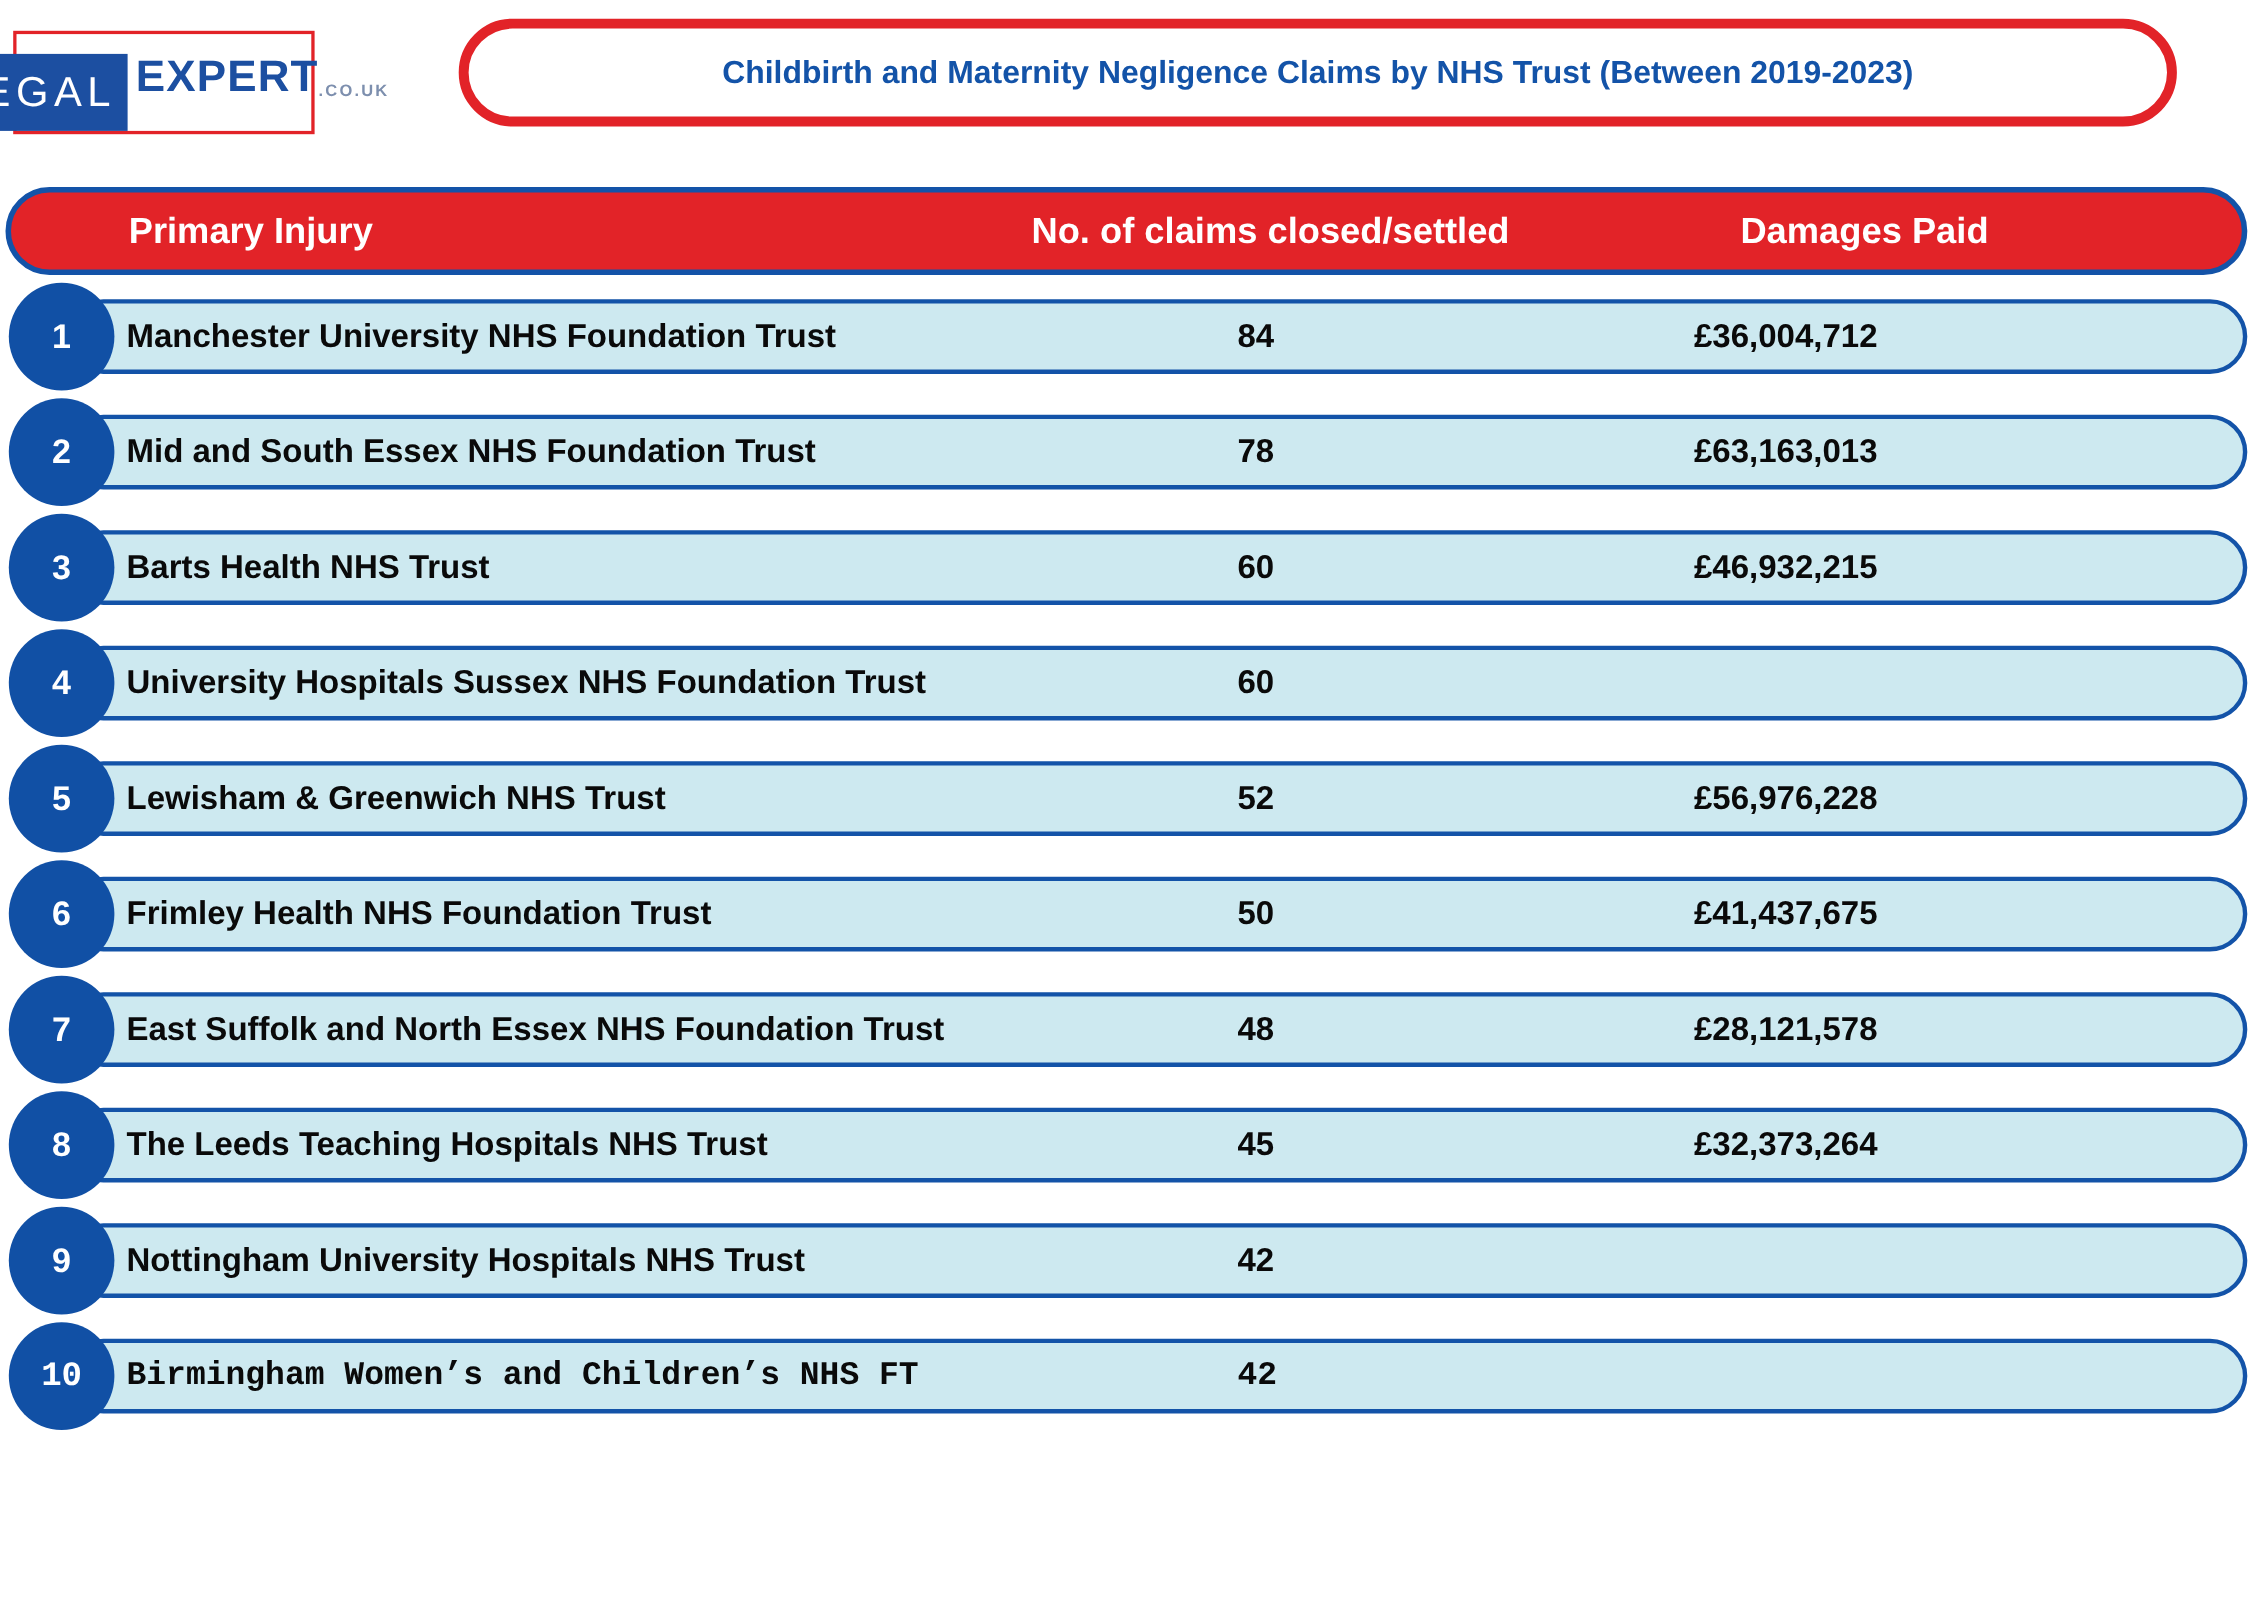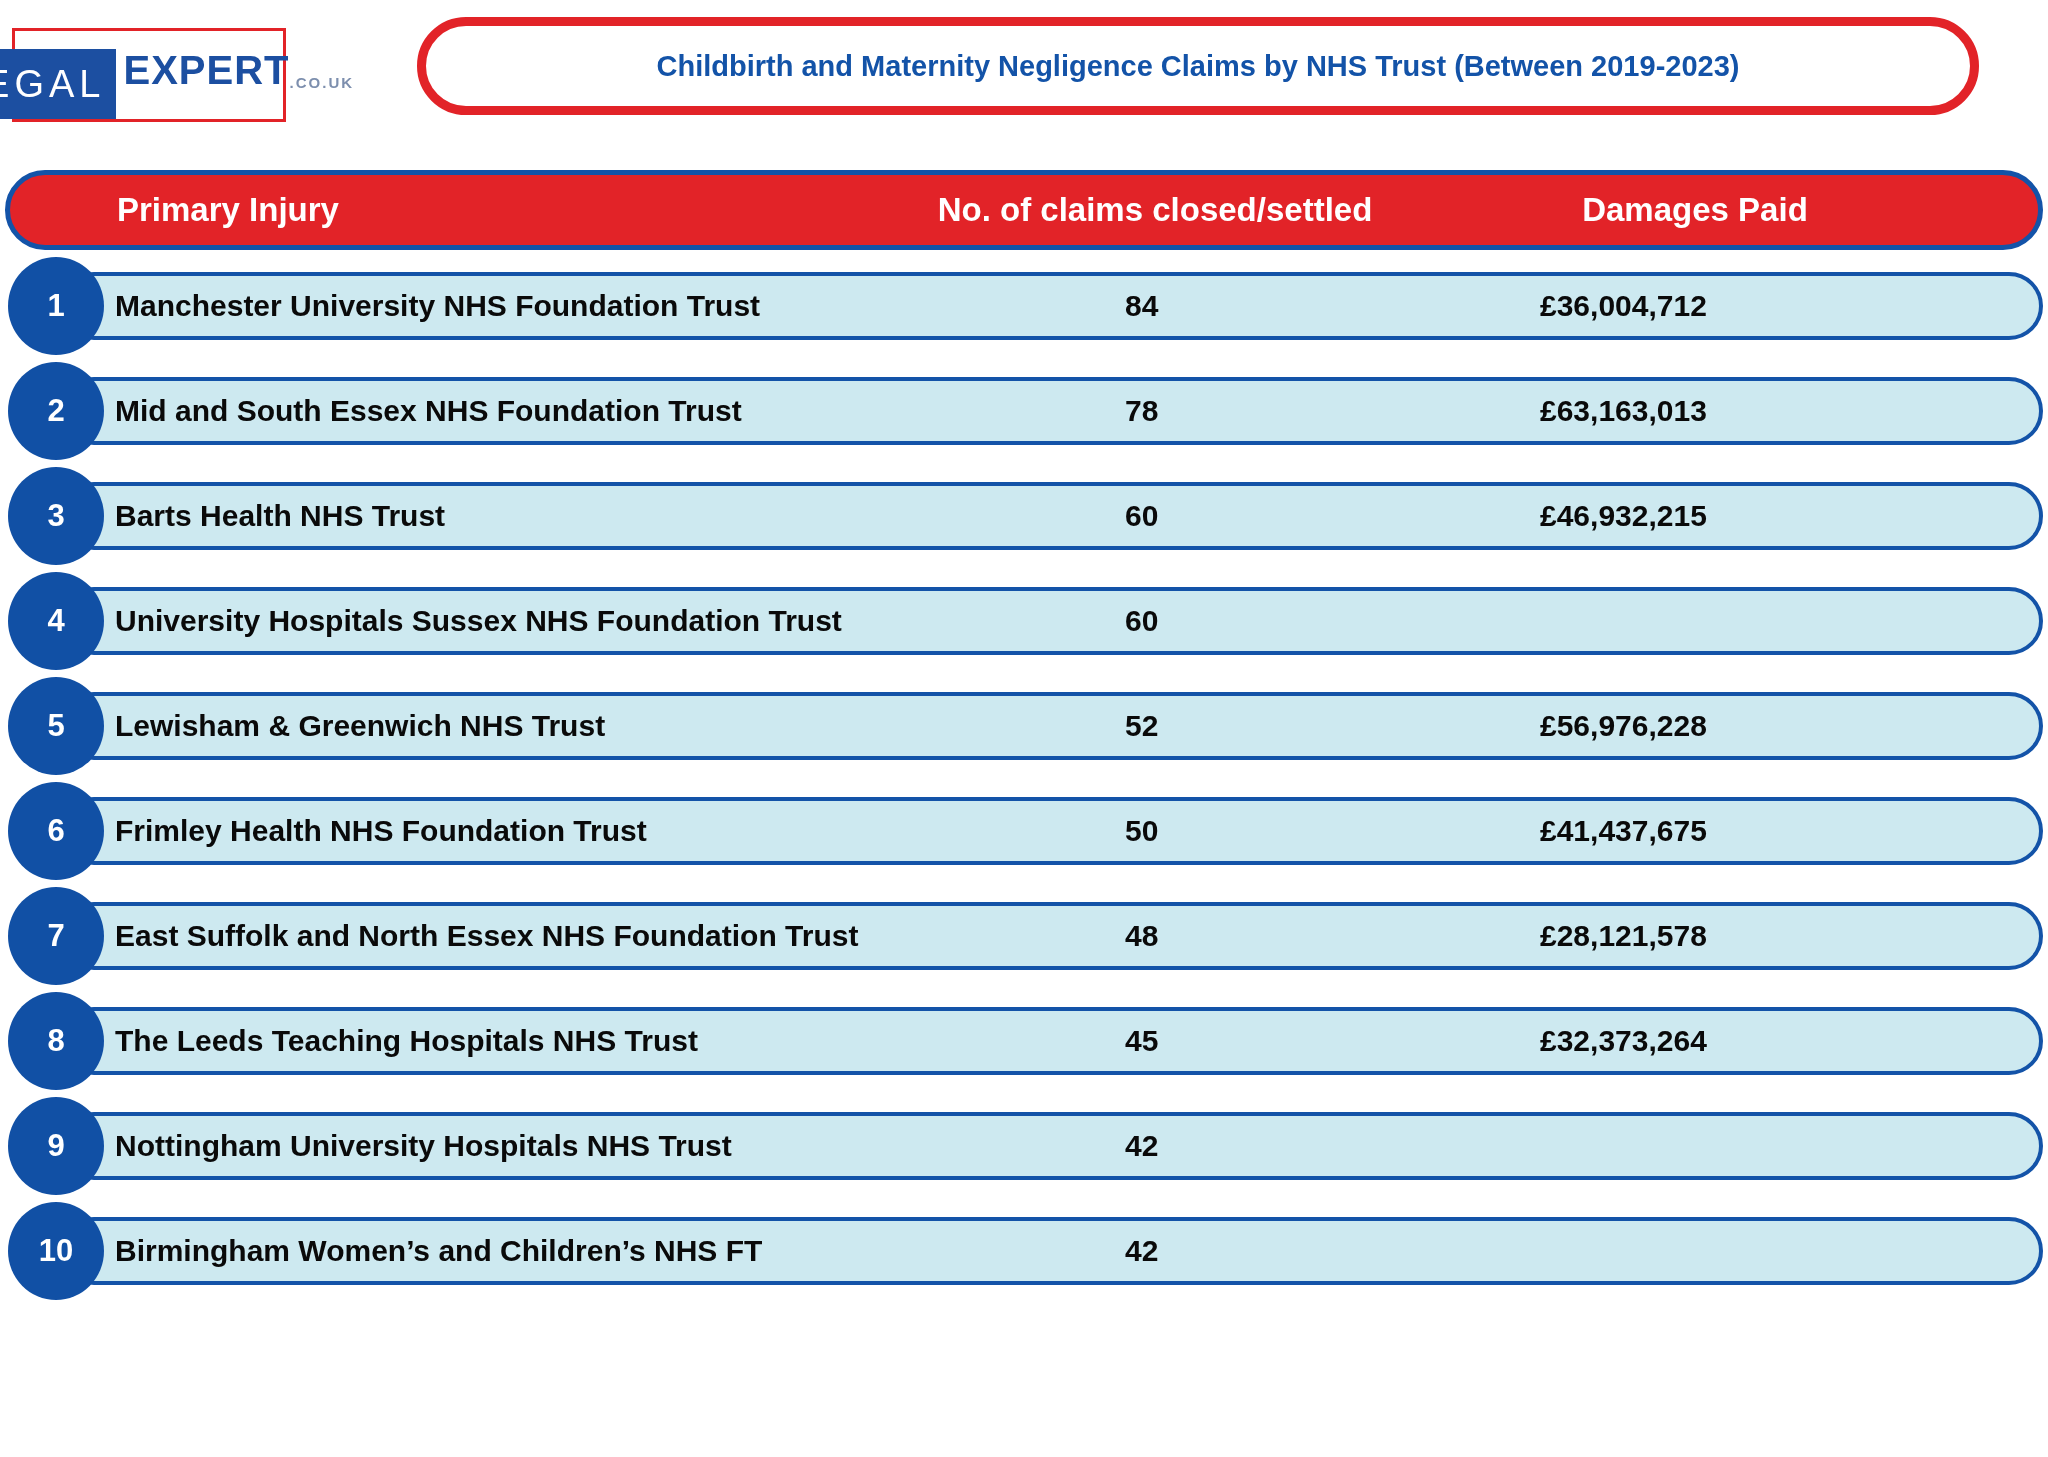--- a/index.html
+++ b/index.html
@@ -68,21 +68,21 @@
   }
   .cell{
     position:absolute;top:15px;height:68px;line-height:68px;
     color:#0a0a0a;font-weight:bold;font-size:30px;white-space:nowrap;
   }
   .c-name{left:115px;}
   .c-claims{left:1125px;}
   .c-damages{left:1540px;width:310px;text-align:left;}
 
   .r0{top:257px;} .r1{top:362px;} .r2{top:467px;} .r3{top:572px;} .r4{top:677px;}
-  .r5{top:782px;} .r6{top:887px;} .r7{top:992px;} .r8{top:1097px;} .r9{top:1202px;}
+  .r5{top:782px;} .r6{top:887px;} .r7{top:992px;} .r8{top:1097px;} .r9{top:1202px;font-family:Liberation Mono, monospace;}
 </style>
 </head>
 <body>
 
 <div class="sheet">
 
   <div class="logo-frame">
     <div class="logo-inner">
       <span class="logo-legal">LEGAL</span>
       <span class="logo-right">

